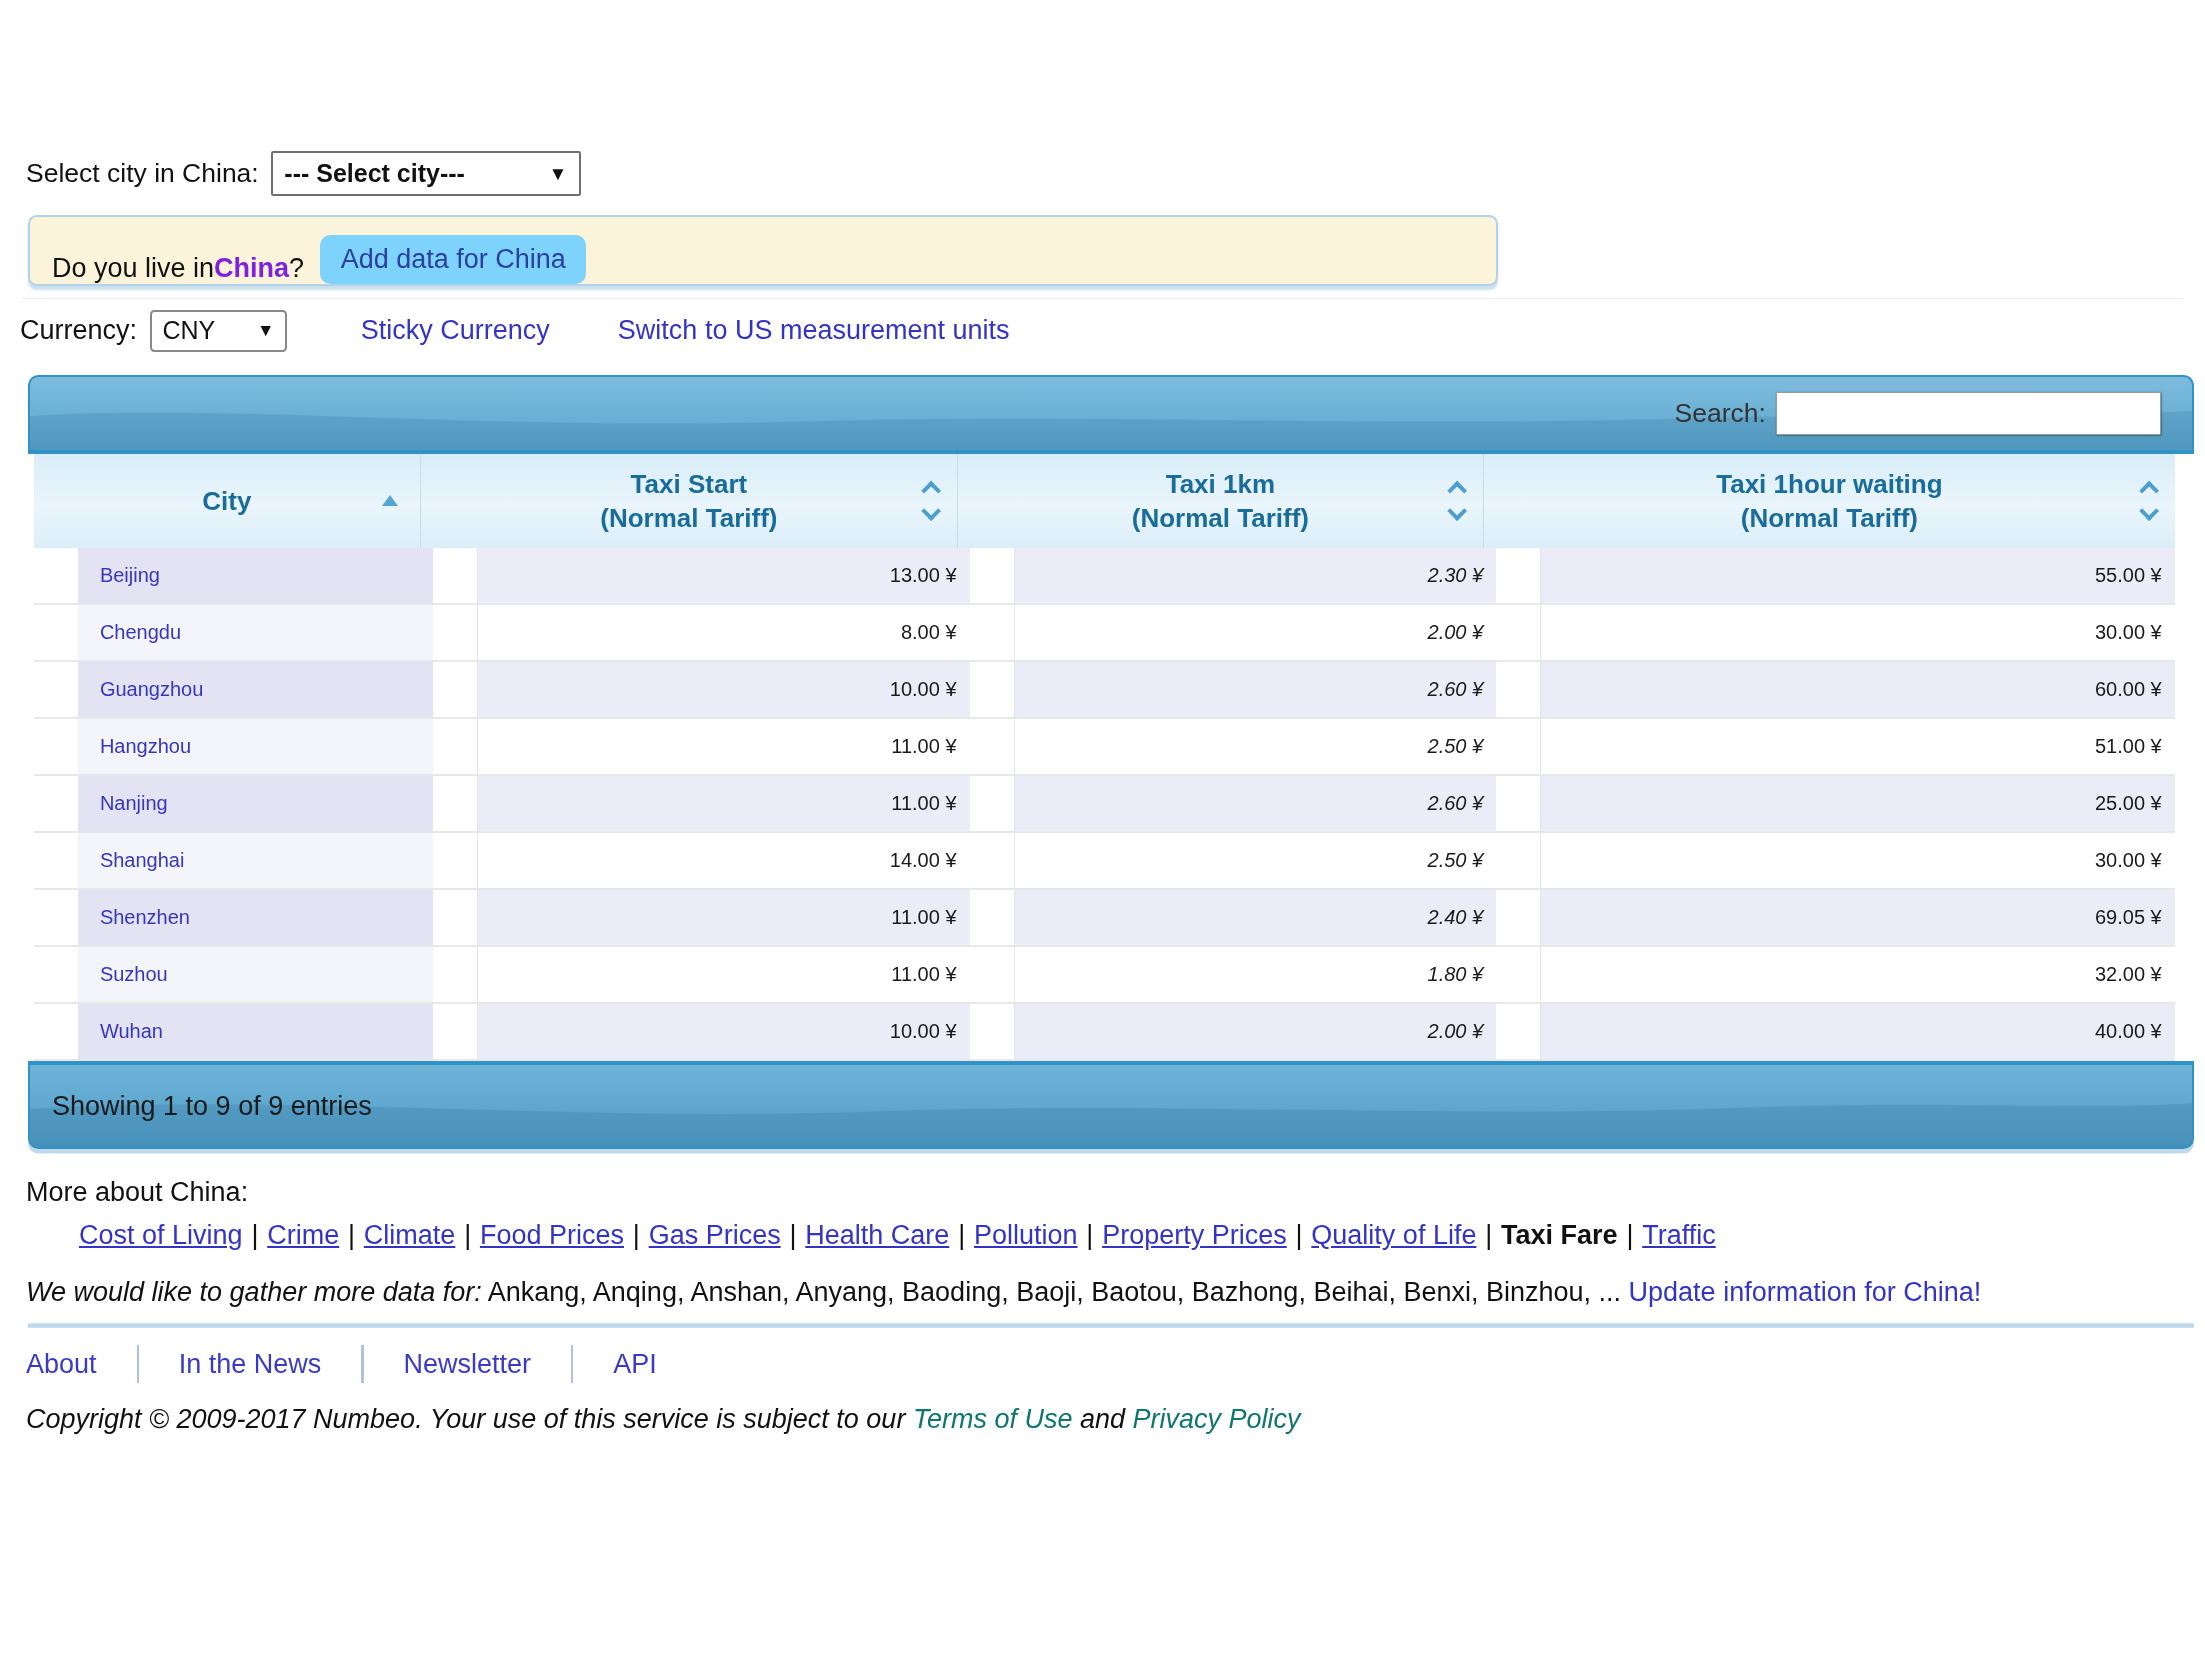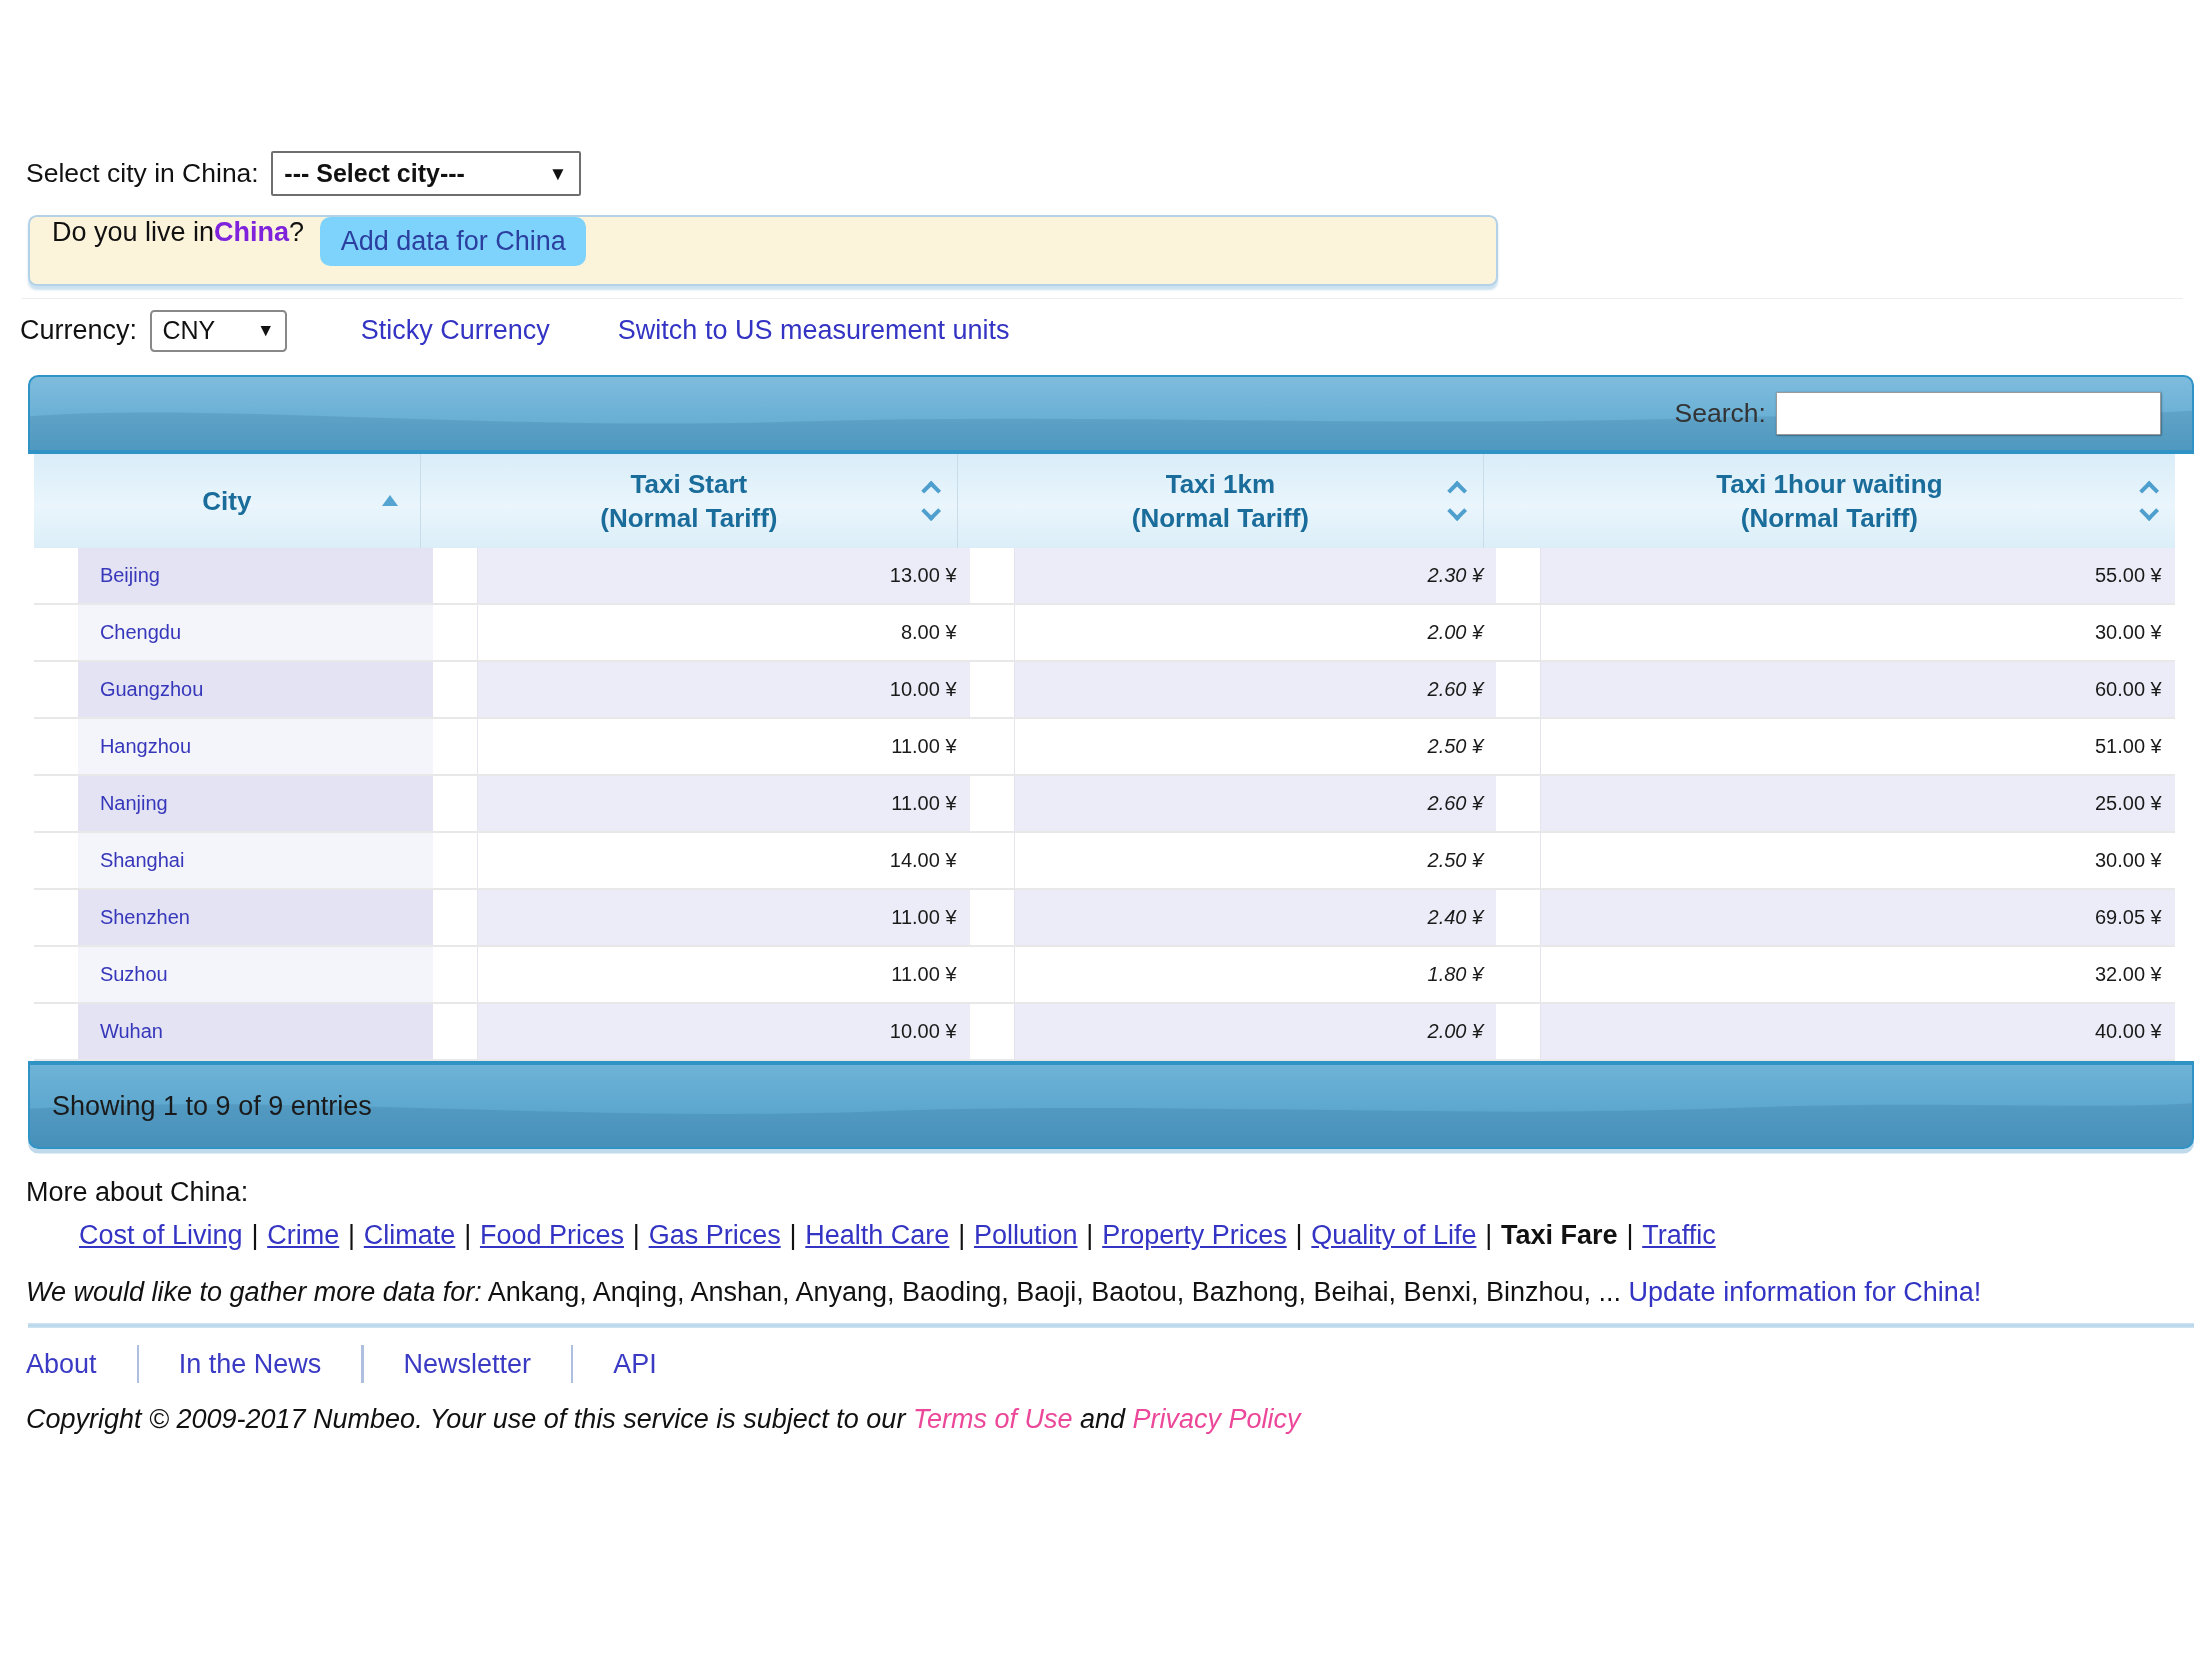--- a/index.html
+++ b/index.html
@@ -9,21 +9,21 @@
   
   .select-row{display:flex;align-items:center;margin:151px 0 0 26px;font-size:26.5px;}
   .fake-select{display:inline-flex;align-items:center;justify-content:space-between;
         margin-left:11.8px;width:283px;height:41px;border:2.2px solid #6e6e6e;border-radius:2.2px;
         background:#fff;padding:0 11.8px;font-weight:bold;font-size:25px;cursor:pointer;}
   .fake-select .arrow{font-size:19px;color:#111;}
 
   .notice-box{box-sizing:border-box;margin:19px 0 0 28px;width:1470px;height:71px;
         background:#fcf4da;border:2.2px solid #b3d2e8;border-radius:8.8px;
         box-shadow:0 3.7px 2.2px rgba(160,200,225,.55);
-        display:flex;align-items:flex-start;padding-left:22px;font-size:27px;}
+        display:flex;align-items:flex-end;padding-left:22px;font-size:27px;}
   .q-country{color:#7e22dc;font-weight:bold;}
   .add-data-btn{margin-left:16px;background:#7dd3fc;color:#2b3f9f;border-radius:10.3px;
         padding:8.8px 20.6px;font-size:27px;text-decoration:none;cursor:pointer;}
 
   .thin-rule{margin:11.8px 0 0 22px;width:2161px;height:1.5px;background:#ededed;}
 
   .currency-row{display:flex;align-items:center;margin:10.3px 0 0 20px;font-size:27px;}
   .currency-select{display:inline-flex;align-items:center;justify-content:space-between;
         margin-left:13.2px;width:112px;height:38px;border:2.2px solid #888;border-radius:4.4px;
         background:#fff;padding:0 10.3px;font-size:25px;cursor:pointer;}
@@ -98,21 +98,21 @@
   .gather a{color:#3434c4;text-decoration:none;cursor:pointer;}
 
   .divider{margin:11.8px 0 0 28px;width:2166px;height:5.1px;
         background:linear-gradient(180deg,#d2e5f2 0%,#b7d6e9 50%,#d2e5f2 100%);}
 
   .footer-nav{display:flex;align-items:center;margin:17.6px 0 0 26px;font-size:27px;}
   .footer-nav a{color:#3a3ac5;text-decoration:none;cursor:pointer;}
   .fn-sep{width:2.2px;height:38px;background:#aebfe0;margin:0 40px;}
 
   .copyright{margin:20.6px 0 0 26px;font-size:27px;font-style:italic;color:#111;}
-  .copyright a{color:#ec4899;text-decoration:none;font-style:italic;cursor:pointer;}
+  .copyright a{color:#0f766e;text-decoration:none;font-style:italic;cursor:pointer;}
 </style>
 </head>
 <body>
 
 <div class="page">
 
   <div class="select-row">
     <span>Select city in China:</span>
     <div class="fake-select">
       <span>--- Select city---</span>

